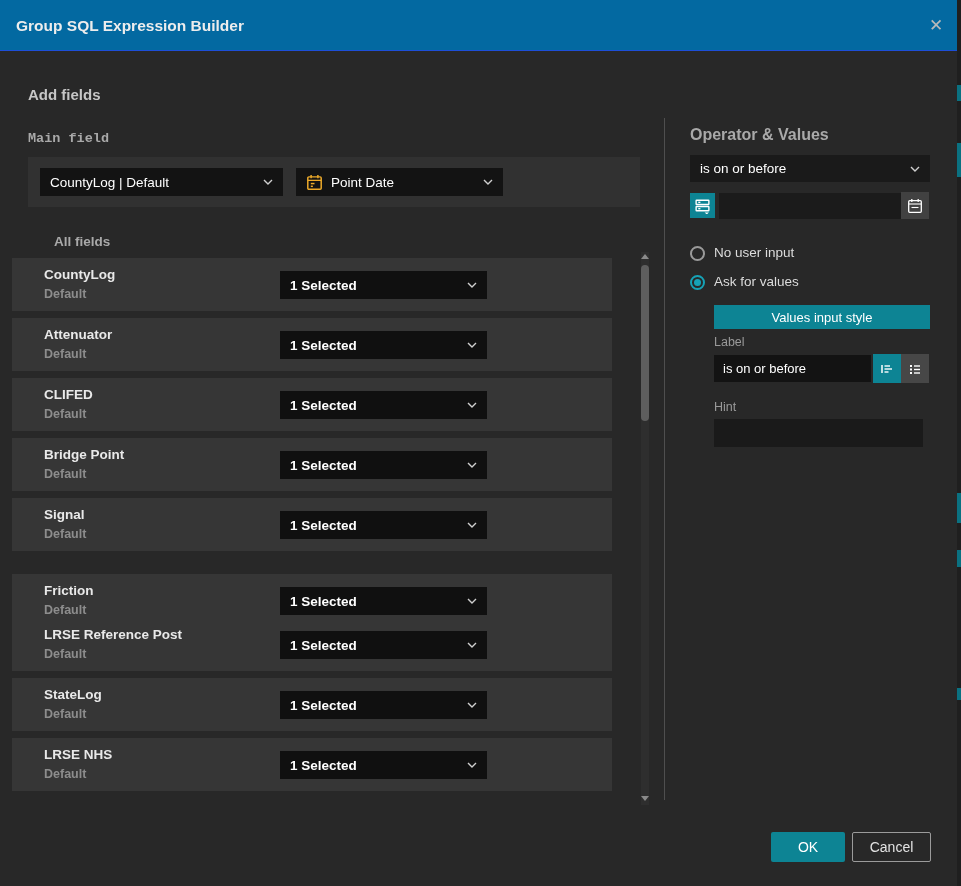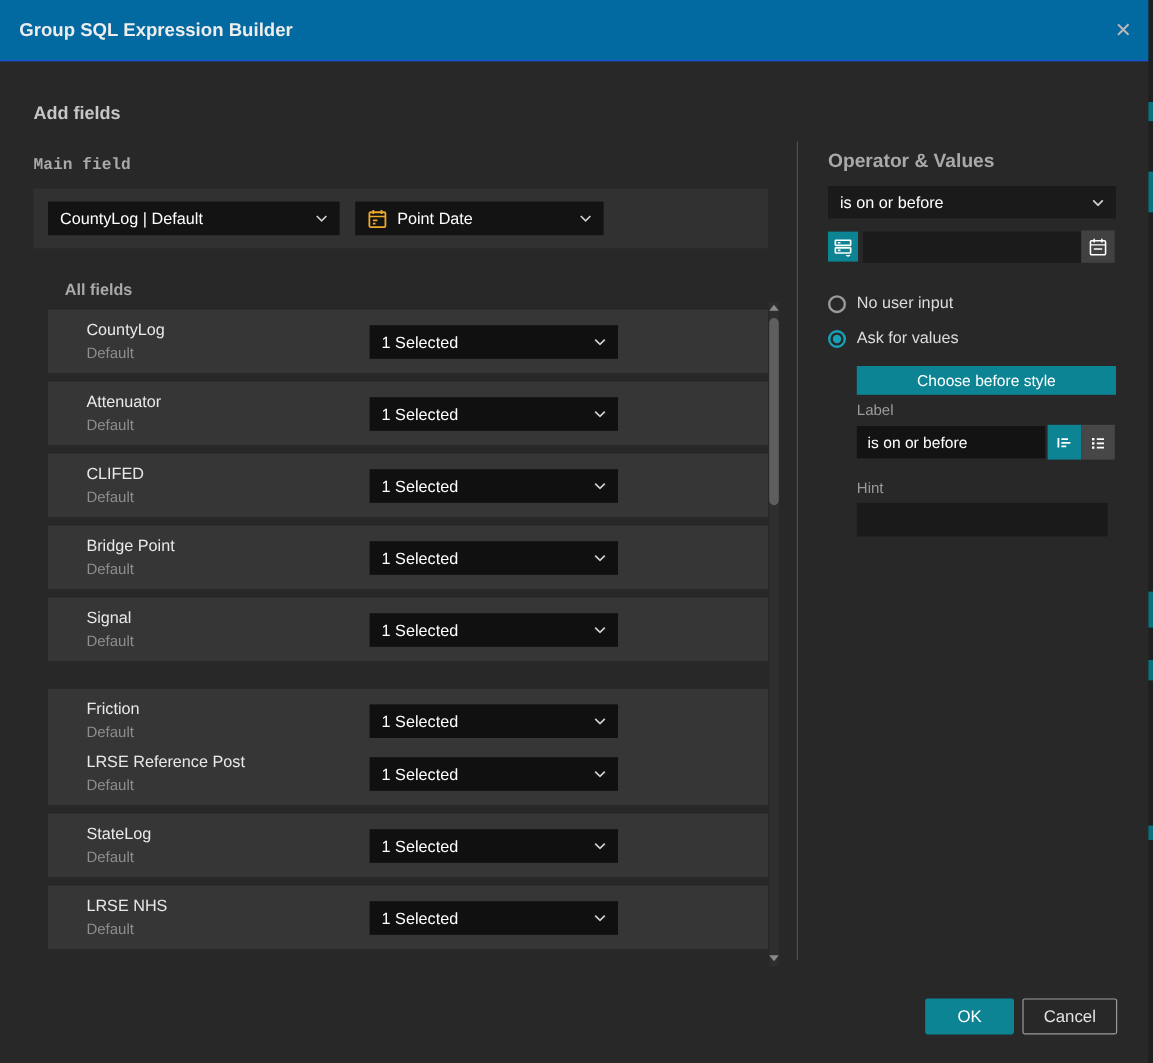--- a/index.html
+++ b/index.html
@@ -15,21 +15,21 @@
   
   .h-add{position:absolute;left:28px;top:86px;font-size:15px;font-weight:bold;color:#c6c6c6;}
   .h-sub{position:absolute;font-size:13.5px;font-weight:bold;color:#a9a9a9;}
   
   .dd{position:absolute;display:flex;align-items:center;gap:8px;background:#131313;color:#fff;font-size:13.5px;padding:0 10px;box-sizing:border-box;cursor:pointer;}
   .dd .dd-text{flex:1;white-space:nowrap;overflow:hidden;}
   .chev{flex:0 0 auto;}
   
   .main-row{position:absolute;left:28px;top:157px;width:612px;height:50px;background:#313131;}
   
-  .frow{position:absolute;left:40px;width:600px;height:53px;background:#363636;}
+  .frow{position:absolute;left:12px;width:600px;height:53px;background:#363636;font-weight:bold;}
   .frow-name{position:absolute;left:32px;top:9px;font-size:13.5px;color:#e9e9e9;}
   .frow-sub{position:absolute;left:32px;top:29px;font-size:12.5px;color:#8d8d8d;}
   .row-dd{left:268px;top:13px;width:207px;height:28px;background:#101010;}
   
   .sb-track{position:absolute;left:641px;top:252px;width:8px;height:553px;background:#2e2e2e;}
   .sb-thumb{position:absolute;left:641px;top:265px;width:8px;height:156px;background:#5e5e5e;border-radius:4px;cursor:pointer;}
   .tri-up{position:absolute;left:641px;top:254px;width:0;height:0;border-left:4px solid transparent;border-right:4px solid transparent;border-bottom:5px solid #8a8a8a;cursor:pointer;}
   .tri-down{position:absolute;left:641px;top:796px;width:0;height:0;border-left:4px solid transparent;border-right:4px solid transparent;border-top:5px solid #8a8a8a;cursor:pointer;}
   
   .vdivider{position:absolute;left:664px;top:118px;width:1px;height:682px;background:#4f4f4f;}
@@ -218,21 +218,21 @@
       <line x1="11.2" y1="1" x2="11.2" y2="4" stroke="#fff" stroke-width="1.3"></line>
       <line x1="4.5" y1="9.5" x2="11.5" y2="9.5" stroke="#fff" stroke-width="1.1"></line>
     </svg>
   </button>
 
   <span class="radio" style="top:246px;"></span>
   <span class="radio-label" style="top:245px;">No user input</span>
   <span class="radio sel" style="top:275px;"></span>
   <span class="radio-label" style="top:274px;">Ask for values</span>
 
-  <button class="choose-btn">Choose before style</button>
+  <button class="choose-btn">Values input style</button>
 
   <span class="caption" style="top:335px;">Label</span>
   <input class="label-input" value="is on or before" style="">
   <button class="style-btn active" style="left:873px;">
     <svg width="16" height="16" viewBox="0 0 16 16">
       <line x1="3" y1="4" x2="3" y2="12" stroke="#fff" stroke-width="1.5"></line>
       <line x1="5.5" y1="5" x2="11" y2="5" stroke="#fff" stroke-width="1.4"></line>
       <line x1="5.5" y1="8" x2="13" y2="8" stroke="#fff" stroke-width="1.4"></line>
       <line x1="5.5" y1="11" x2="9.5" y2="11" stroke="#fff" stroke-width="1.4"></line>
     </svg>

